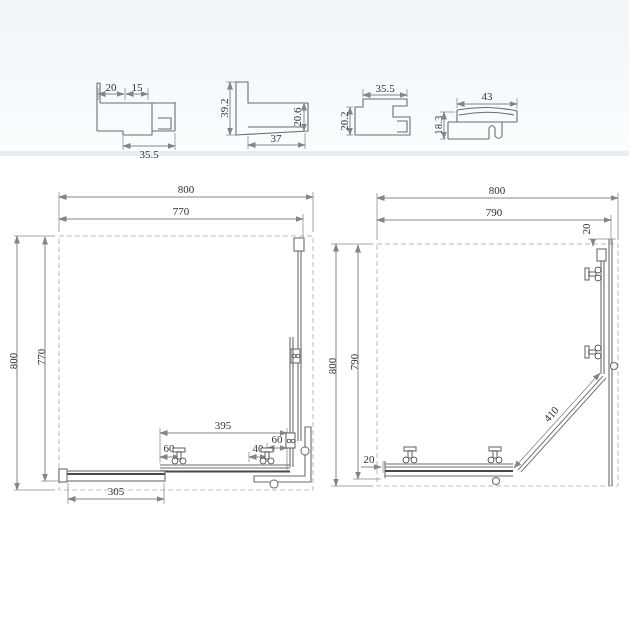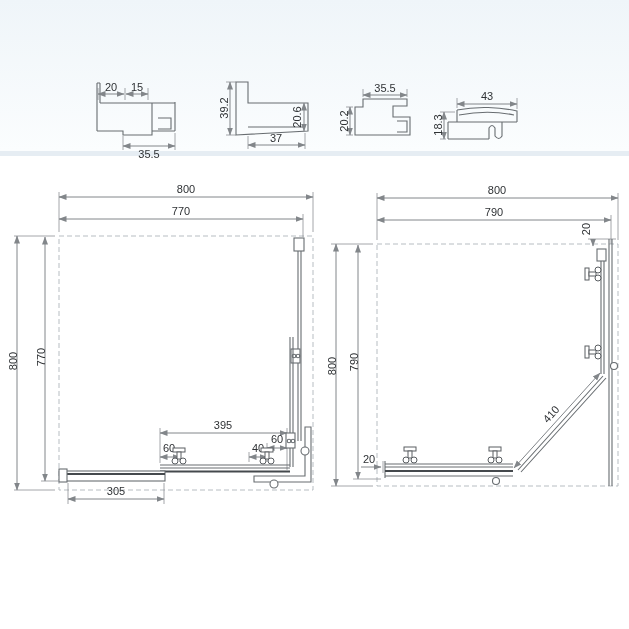--- a/index.html
+++ b/index.html
@@ -1,17 +1,17 @@
 <!DOCTYPE html>
 <html><head>
 <meta charset="utf-8">
 <style>
   html,body{margin:0;padding:0;background:#ffffff;}
   .stage{position:relative;width:629px;height:629px;background:#ffffff;overflow:hidden;
-         font-family:Liberation Sans, sans-serif;}
+         font-family:Liberation Serif, serif;}
   .tint{position:absolute;left:0;top:0;width:629px;height:151px;
         background:linear-gradient(#eff5f9,#fbfdfe);}
   .band{position:absolute;left:0;top:151px;width:629px;height:5px;background:#e6edf3;}
   svg{position:absolute;left:0;top:0;}
   .sld{stroke:#686d71;stroke-width:1.1;fill:none;}
   .sldf{stroke:#686d71;stroke-width:1.1;fill:#ffffff;}
   .sld2{stroke:#45494d;stroke-width:2.2;fill:none;}
   .dim{stroke:#82868a;stroke-width:1;fill:none;}
   .ext{stroke:#8d9195;stroke-width:0.8;fill:none;}
   .dsh{stroke:#b7bdc2;stroke-width:1;fill:none;stroke-dasharray:5 3;}

